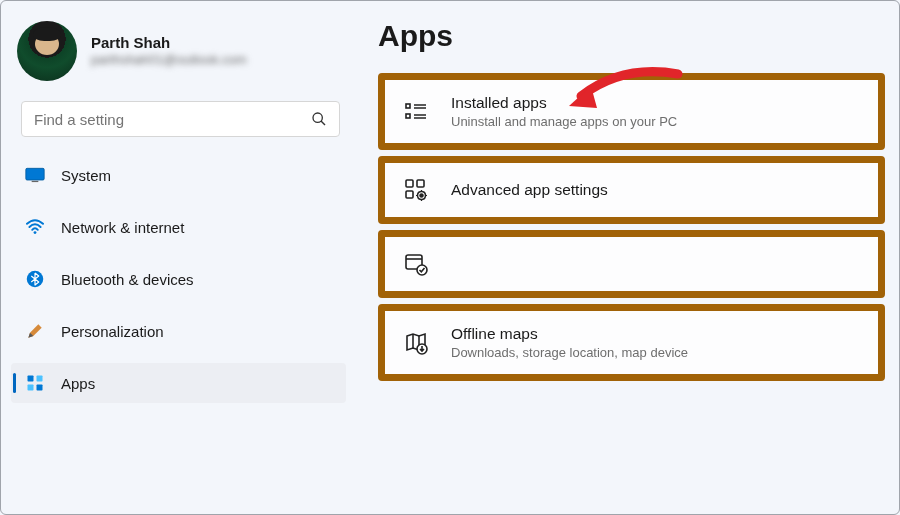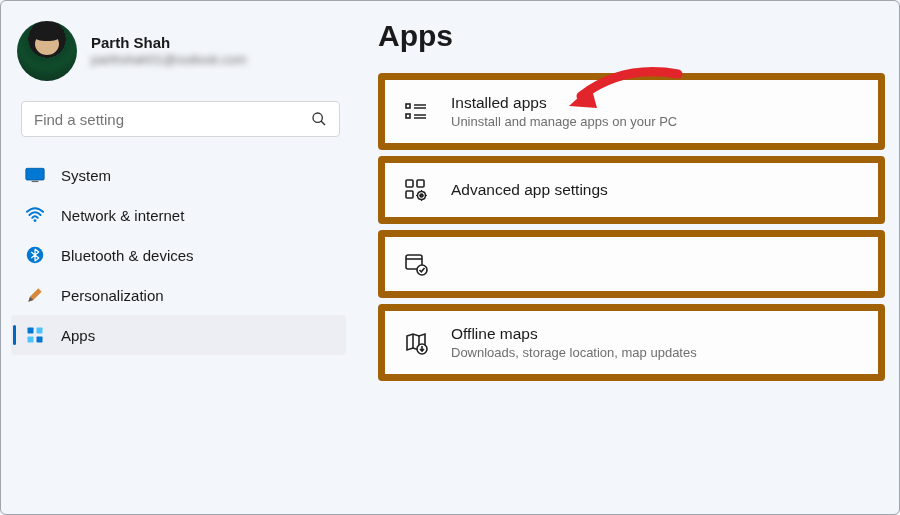--- a/index.html
+++ b/index.html
@@ -29,21 +29,21 @@
   .profile-text { line-height: 1.3; }
   .profile-name { font-size: 15px; font-weight: 600; }
   .profile-email { font-size: 13px; color: #666; filter: blur(3px); user-select:none; }
   .searchbox {
     display: flex; align-items: center; justify-content: space-between;
     background: #fff; border: 1px solid #d6d6d6; border-radius: 4px;
     height: 36px; padding: 0 10px 0 12px; margin: 8px 6px 18px 10px;
     font-size: 15px; color: #5e5e5e;
   }
   .searchbox input { border:none; outline:none; font:inherit; color:inherit; background:transparent; flex:1; }
-  .nav { display:flex; flex-direction:column; gap: 0; }
+  .nav { display:flex; flex-direction:column; gap: 12px; }
   .nav-item {
     display:flex; align-items:center; gap:16px;
     height:40px; padding:0 14px; border-radius:4px;
     font-size:15px; position:relative;
   }
   .nav-item.active { background:#eceef3; }
   .nav-item.active::before {
     content:""; position:absolute; left:2px; top:10px; bottom:10px; width:3px;
     background:#0067c0; border-radius:2px;
   }
@@ -200,19 +200,19 @@
         <svg width="24" height="24" viewBox="0 0 24 24" fill="none" stroke="#222" stroke-width="1.6">
             <path d="M3 5 L9 3 L15 5 L21 3 V17 L15 19 L9 17 L3 19 Z"></path>
             <line x1="9" y1="3" x2="9" y2="17"></line>
             <line x1="15" y1="5" x2="15" y2="19"></line>
             <circle cx="18" cy="18" r="5" fill="#fff"></circle>
             <path d="M18 15 V20 M16 18 L18 20 L20 18"></path>
           </svg>
       </span>
       <div class="card-text">
         <span class="card-title">Offline maps</span>
-        <span class="card-sub">Downloads, storage location, map updates</span>
+        <span class="card-sub">Downloads, storage location, map device</span>
       </div>
     </div>
 
 
   </div>
 </div>
 
 </body></html>

